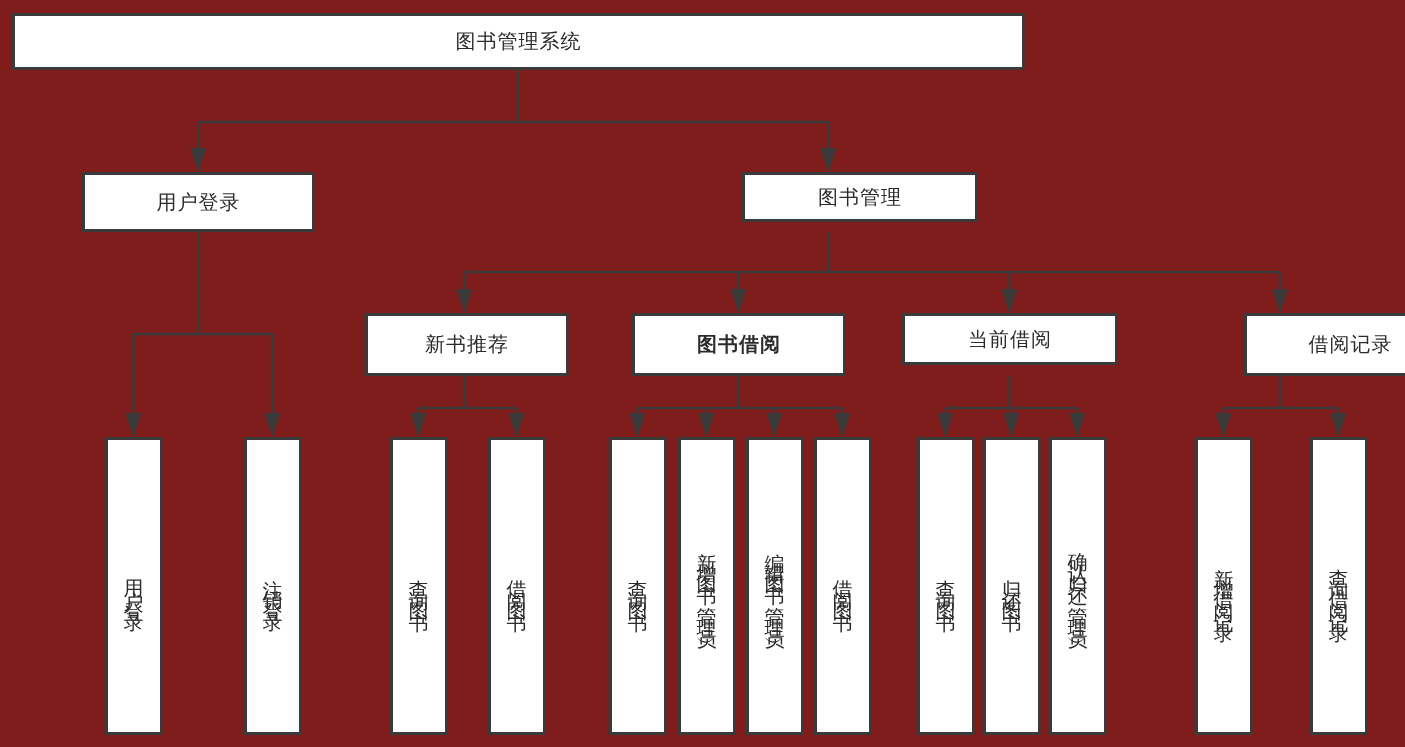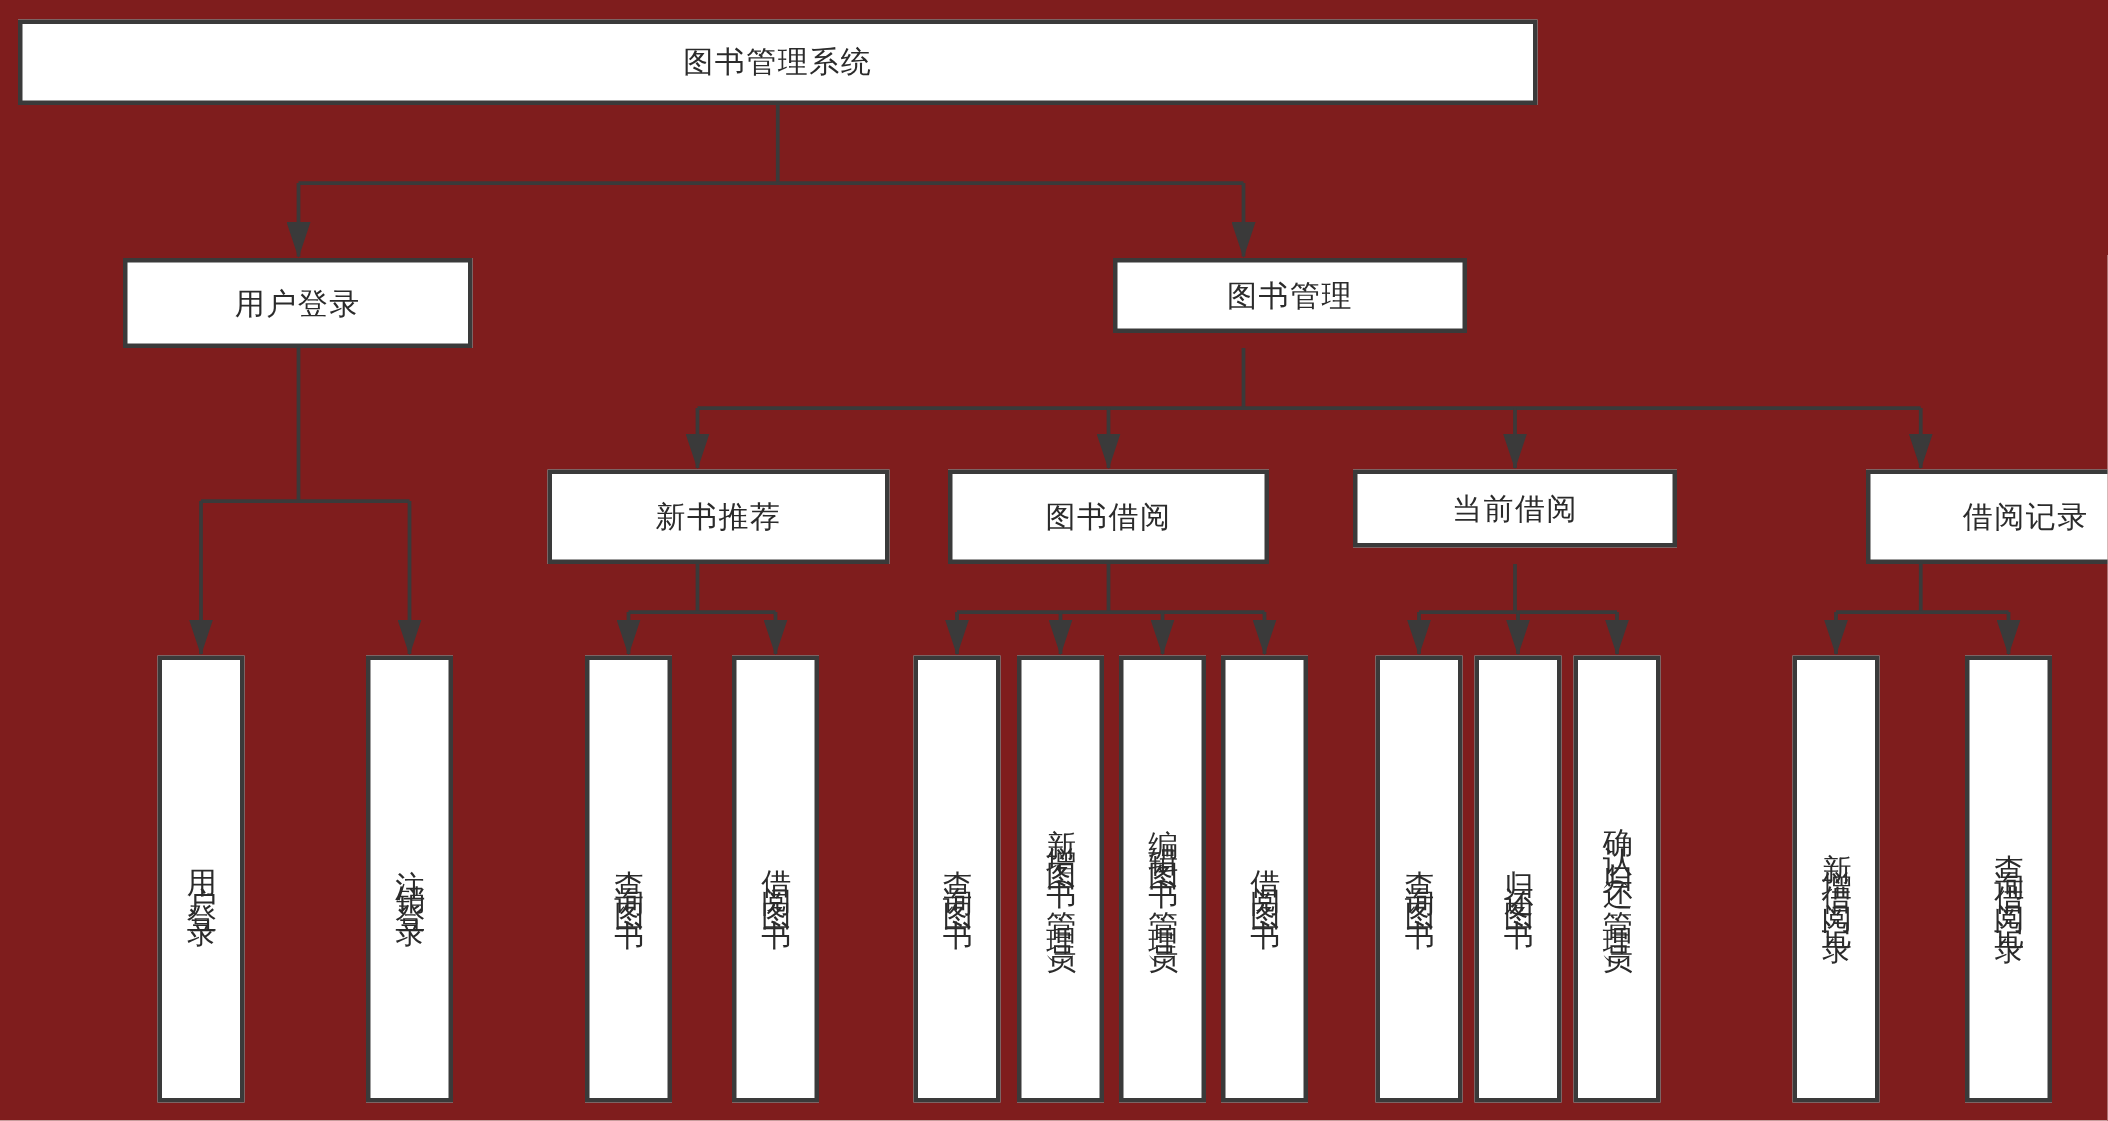--- a/index.html
+++ b/index.html
@@ -41,22 +41,22 @@
     letter-spacing: 0.55em;
     line-height: 1;
     white-space: nowrap;
   }
   
   .n-root      { left: 12px;   top: 13px;  width: 1013px; height: 57px; }
   
   .n-userlogin { left: 82px;   top: 172px; width: 233px;  height: 60px; }
   .n-bookmgmt  { left: 710px;  top: 172px; width: 236px;  height: 50px; margin-left: 32px; }
   
-  .n-newbook   { left: 365px;  top: 313px; width: 228px;  height: 63px; }
-  .n-borrow    { left: 632px;  top: 313px; width: 214px;  height: 63px; }
+  .n-newbook   { left: 365px;  top: 313px; width: 204px;  height: 63px; }
+  .n-borrow    { left: 632px;  top: 313px; width: 214px;  height: 63px; font-weight: bold; }
   .n-current   { left: 902px;  top: 313px; width: 216px;  height: 52px; }
   .n-records   { left: 1244px; top: 313px; width: 213px;  height: 63px; }
   
   .leaf { top: 437px; width: 58px; height: 298px; }
   .lf-1  { left: 105px; }
   .lf-2  { left: 244px; }
   .lf-3  { left: 390px; }
   .lf-4  { left: 488px; }
   .lf-5  { left: 609px; }
   .lf-6  { left: 678px; }

